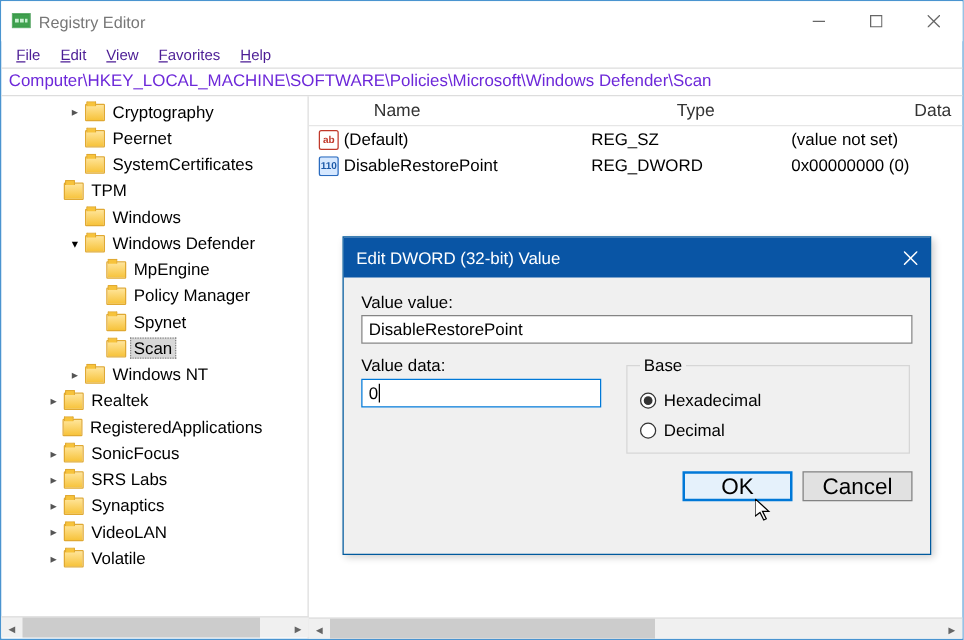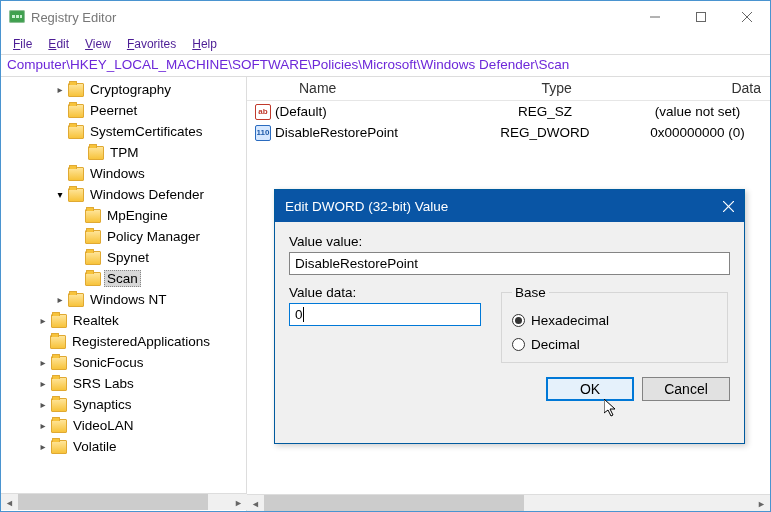--- a/index.html
+++ b/index.html
@@ -21,21 +21,21 @@
   .tree-row .twisty.none { visibility:hidden; }
   .tree-row .ficon { width:16px; height:14px; display:inline-block; margin-right:3px; background:linear-gradient(#ffe59a,#f7c33b); border:1px solid #e0a932; border-radius:1px; position:relative; }
   .tree-row .ficon::before { content:""; position:absolute; top:-3px; left:0; width:6px; height:3px; background:#f7c33b; border:1px solid #e0a932; border-bottom:none; border-top-left-radius:1px; border-top-right-radius:1px; }
   .tree-row .label { padding:1px 3px; }
   .tree-row.selected .label { background:#d8d8d8; border:1px dotted #888; padding:0 2px; }
   .listview { flex:1; display:flex; flex-direction:column; min-width:0; overflow:hidden; }
   .list-header { display:flex; height:24px; border-bottom:1px solid #e6e6e6; }
   .list-header div { padding:3px 8px; font-size:14px; color:#333; border-right:1px solid transparent;margin-left:44px; }
   .col-name { width:218px; } .col-type { width:160px; } .col-data { flex:1; }
   .list-row { display:flex; height:21px; align-items:center; }
-  .list-row .cell { padding:0 8px; font-size:13.5px; overflow:hidden; text-overflow:ellipsis; white-space:nowrap;text-align:center; }
+  .list-row .cell { padding:0 8px; font-size:13.5px; overflow:hidden; text-overflow:ellipsis; white-space:nowrap; }
   .list-row .cell.name { width:218px; display:flex; align-items:center; gap:4px; }
   .list-row .cell.type { width:160px; } .list-row .cell.data { flex:1; }
   .val-icon { width:16px; height:16px; display:inline-flex; align-items:center; justify-content:center; border-radius:2px; border:1px solid #aaa; font-size:8px; font-weight:bold; }
   .val-icon.str { background:#fff; color:#c0392b; border-color:#c0392b; }
   .val-icon.dw  { background:#d6e8ff; color:#1e5aa8; border-color:#2a6bbf; }
   .hscroll { height:17px; background:#f0f0f0; border-top:1px solid #ddd; position:relative; }
   .hscroll .thumb { position:absolute; height:100%; background:#ccc; }
   .hscroll .arrow { position:absolute; top:0; width:17px; height:17px; display:flex; align-items:center; justify-content:center; color:#666; font-size:9px; }
   .hscroll .arrow.left { left:0; } .hscroll .arrow.right { right:0; }
 
@@ -49,21 +49,21 @@
   .field-input { width:100%; height:23px; border:1px solid #848484; background:#fff; padding:0 5px; font-size:13.5px; font-family:inherit; }
   .field-input.ro { background:#fff; }
   .row2 { display:flex; gap:18px; margin-top:10px; }
   .valuedata { width:192px; }
   .base-group { flex:1; border:1px solid #d6d6d6; padding:8px 10px 6px 10px; position:relative; }
   .base-group legend { font-size:13.5px; padding:0 3px; }
   .radio-row { display:flex; align-items:center; gap:6px; height:24px; font-size:13.5px; }
   .radio { width:13px; height:13px; border:1px solid #333; border-radius:50%; display:inline-block; position:relative; background:#fff; }
   .radio.checked::after { content:""; position:absolute; inset:2px; background:#333; border-radius:50%; }
   .btnrow { display:flex; justify-content:flex-end; gap:8px; margin-top:14px; }
-  .btn { width:88px; height:24px; border:1px solid #838383; background:#e1e1e1; font-size:14px; display:flex; align-items:center; justify-content:center; }
+  .btn { width:88px; height:24px; border:1px solid #838383; background:#e1e1e1; font-size:18px; display:flex; align-items:center; justify-content:center; }
   .btn.primary { border:2px solid #0078d7; background:#e5f1fb; }
   .cursor { position:absolute; pointer-events:none; }
   .caret { display:inline-block; width:1px; height:15px; background:#000; vertical-align:middle; }
 </style>
 </head>
 <body>
 
 <div class="window">
 
   <div class="titlebar">
@@ -115,21 +115,21 @@
         <div class="tree-row" style="padding-left: 51px;">
           <span class="twisty none">▸</span>
           <span class="ficon"></span>
           <span class="label">Peernet</span>
         </div>
         <div class="tree-row" style="padding-left: 51px;">
           <span class="twisty none">▸</span>
           <span class="ficon"></span>
           <span class="label">SystemCertificates</span>
         </div>
-        <div class="tree-row" style="padding-left: 71px;">
+        <div class="tree-row" style="padding-left: 34px;">
           <span class="twisty none">▸</span>
           <span class="ficon"></span>
           <span class="label">TPM</span>
         </div>
         <div class="tree-row" style="padding-left: 51px;">
           <span class="twisty none">▸</span>
           <span class="ficon"></span>
           <span class="label">Windows</span>
         </div>
         <div class="tree-row" style="padding-left: 51px;">

